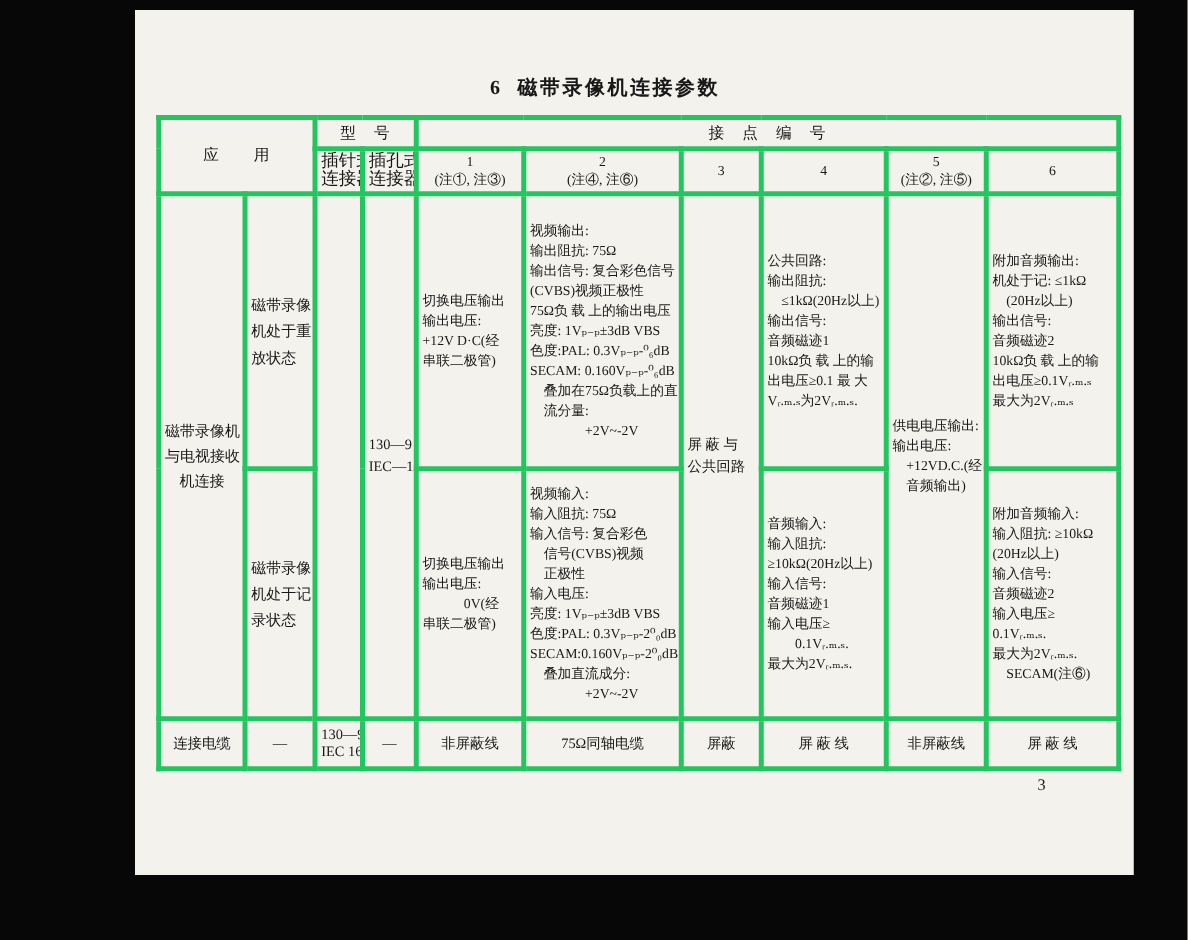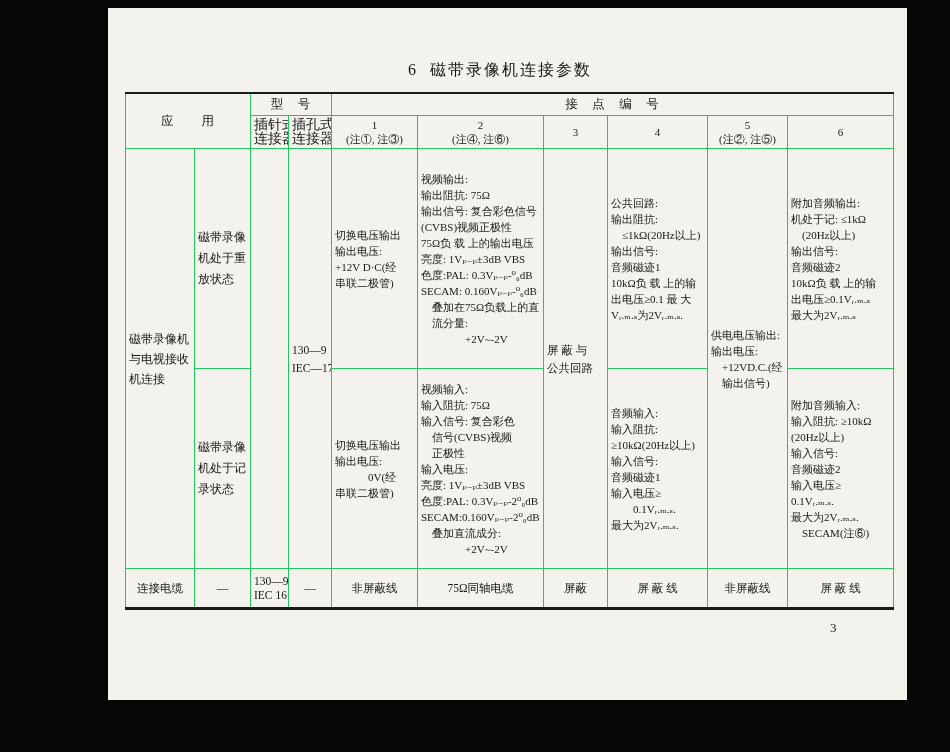--- a/index.html
+++ b/index.html
@@ -8,47 +8,47 @@
     background:#070707;
     font-family:"Liberation Serif","DejaVu Serif",serif;
     color:#181818;
   }
   .scan-page{
     position:absolute;left:108px;top:8px;width:799px;height:692px;
     background:#f4f2ed;
   }
   .doc-title{
     position:absolute;left:284px;top:52px;
-    font-size:16px;font-weight:normal;letter-spacing:2px;white-space:pre;margin-left:16px;
+    font-size:16px;font-weight:bold;letter-spacing:2px;white-space:pre;
   }
   table.param-table{
     position:absolute;left:17px;top:84px;
     border-collapse:collapse;table-layout:fixed;
     width:768px;
     border-top:2px solid #1a1a1a;
     border-bottom:3px solid #1a1a1a;
   }
   .param-table td,.param-table th{
-    border:1px solid #22c55e;
+    border:4px solid #22c55e;
     padding:2px 3px;
     font-weight:normal;
     vertical-align:middle;
     overflow:hidden;
   }
   .lines{white-space:pre;}
   .hdr-main{font-weight:bold;font-size:12.5px;text-align:center;letter-spacing:1px;}
   .hdr-sub{font-size:14px;text-align:center;line-height:14px;}
   .hdr-contact{font-size:11px;text-align:center;line-height:14px;}
   .va-top{vertical-align:top;}
   .ta-left{text-align:left;}
   .ta-center{text-align:left;}
   .fs11{font-size:11px;line-height:16px;}
   .fs115{font-size:11.5px;line-height:18px;}
   .state-cell{font-size:12px;line-height:21px;padding-left:9px;}
-  .app-cell{font-size:12px;line-height:20px;padding-left:6px;}
+  .app-cell{font-size:12px;line-height:20px;padding-left:6px;text-align:center;}
   .pad-top1{padding-top:10px;}
   .pad-top2{padding-top:18px;}
   .cable-cell{font-size:11.5px;text-align:center;line-height:14px;}
   .page-num{
     position:absolute;left:722px;top:612px;font-size:13px;
   }
 </style>
 </head>
 <body>
 
@@ -124,21 +124,21 @@
 输出阻抗:
 　≤1kΩ(20Hz以上)
 输出信号:
 音频磁迹1
 10kΩ负 载 上的输
 出电压≥0.1 最 大
 Vᵣ.ₘ.ₛ为2Vᵣ.ₘ.ₛ.</td>
       <td rowspan="2" class="fs11 lines ta-left">供电电压输出:
 输出电压:
 　+12VD.C.(经
-　输出信号)</td>
+　音频输出)</td>
       <td class="fs11 lines ta-left va-top pad-top2">附加音频输出:
 机处于记: ≤1kΩ
 　(20Hz以上)
 输出信号:
 音频磁迹2
 10kΩ负 载 上的输
 出电压≥0.1Vᵣ.ₘ.ₛ
 最大为2Vᵣ.ₘ.ₛ</td>
     </tr>
 

